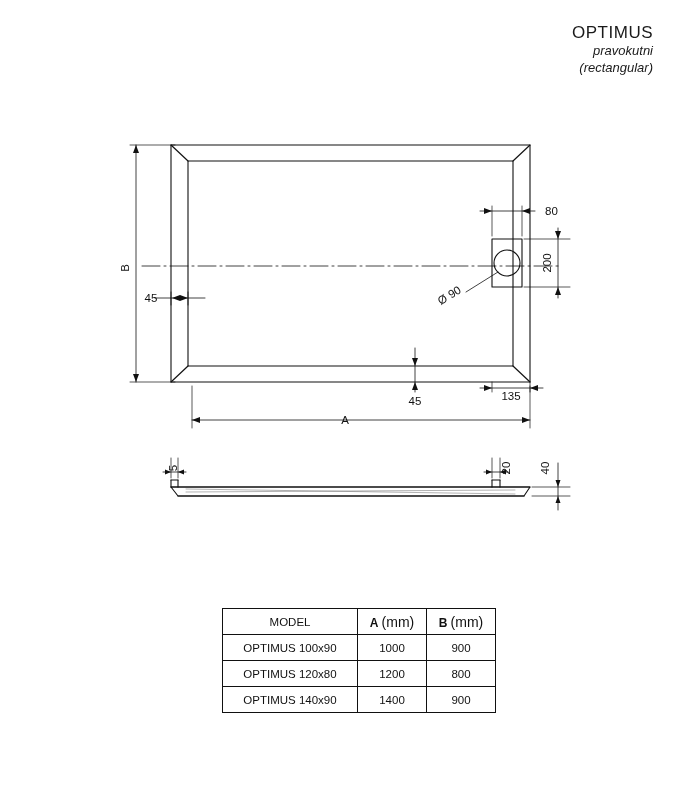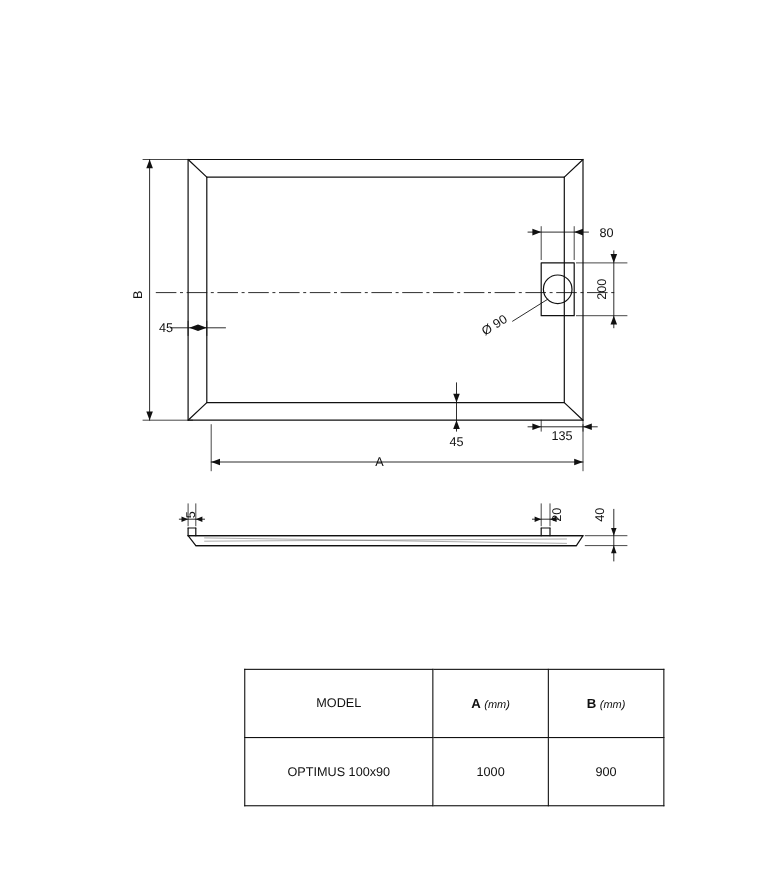--- a/index.html
+++ b/index.html
@@ -51,53 +51,57 @@
   }
   .tbl {
     position: absolute;
     left: 222px;
     top: 608px;
     border-collapse: collapse;
     font-size: 11.5px;
   }
   .tbl td, .tbl th {
     border: 1px solid #111;
-    padding: 18px;
+    padding: 0;
     height: 25px;
     text-align: center;
     font-weight: normal;
     color: #111;
   }
   .tbl th {
     font-weight: normal;
   }
   .col-model { width: 134px; }
   .col-a { width: 68px; }
   .col-b { width: 68px; margin-left: 48px; }
   .hdr-label {
     font-weight: bold;
     font-size: 12px;
   }
   .hdr-unit {
-    font-style: italic;
-    font-size: 10px;
+    font-size: 14px;
   }
   .model-cell {
     text-align: center;
   }
   .val-cell {
     font-weight: bold;
     font-size: 11.5px;
   }
 </style>
 </head>
 <body>
 
 <div class="page">
 
+  <div class="title-block">
+    <div class="title-main">OPTIMUS</div>
+    <div class="title-sub">pravokutni</div>
+    <div class="title-sub2">(rectangular)</div>
+  </div>
 
   <svg class="drawing" viewBox="0 0 689 798">
     <g fill="none" stroke="#111" stroke-width="1.1" stroke-linecap="round" stroke-linejoin="round">
 
       <rect x="171" y="145" width="359" height="237"></rect>
 
       <rect x="188" y="161" width="325" height="205"></rect>
 
       <line x1="171" y1="145" x2="188" y2="161"></line>
       <line x1="530" y1="145" x2="513" y2="161"></line>
@@ -218,16 +222,26 @@
           <span class="hdr-unit">(mm)</span>
         </th>
       </tr>
     </thead>
     <tbody>
       <tr>
         <td class="model-cell">OPTIMUS 100x90</td>
         <td class="val-cell">1000</td>
         <td class="val-cell">900</td>
       </tr>
+      <tr>
+        <td class="model-cell">OPTIMUS 120x80</td>
+        <td class="val-cell">1200</td>
+        <td class="val-cell">800</td>
+      </tr>
+      <tr>
+        <td class="model-cell">OPTIMUS 140x90</td>
+        <td class="val-cell">1400</td>
+        <td class="val-cell">900</td>
+      </tr>
     </tbody>
   </table>
 
 </div>
 
 </body></html>

